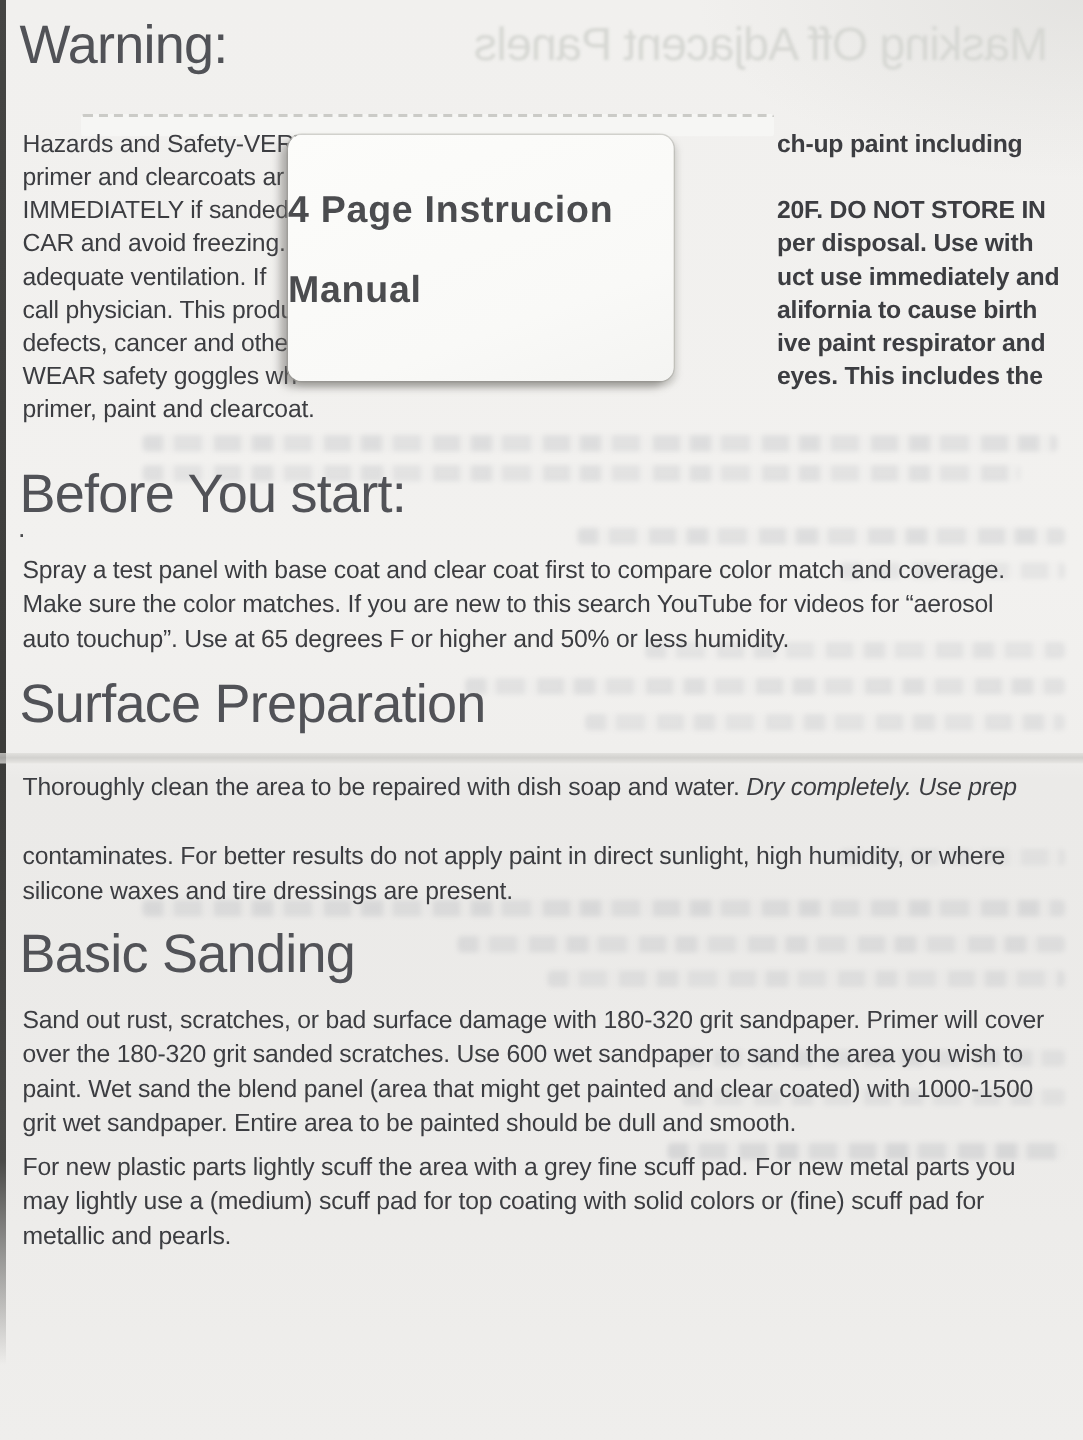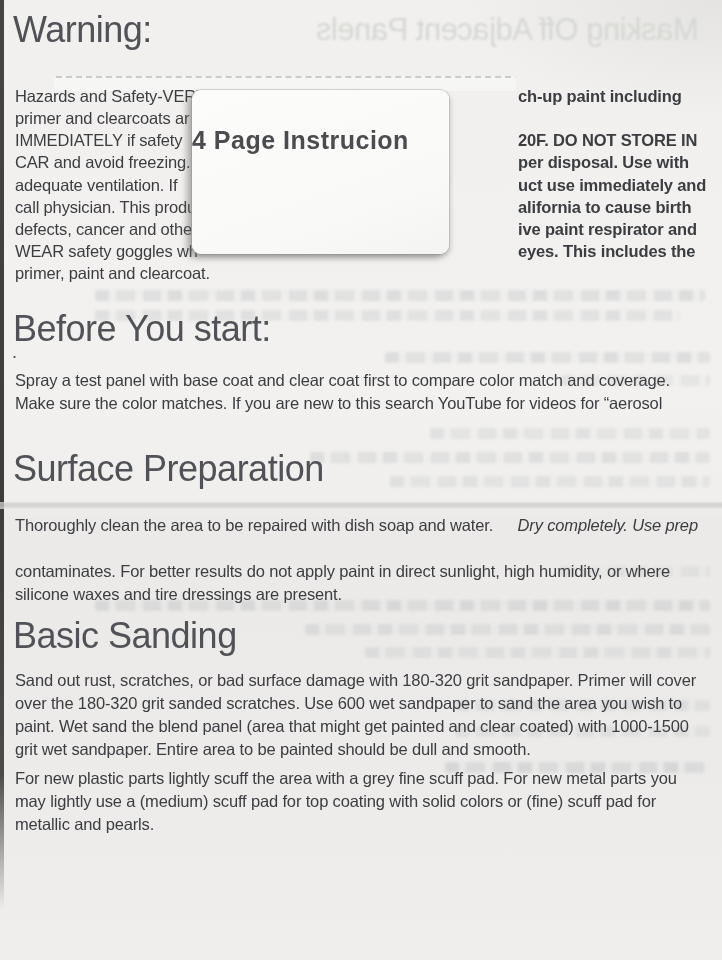--- a/index.html
+++ b/index.html
@@ -20,21 +20,21 @@
   
   .fold-line{position:absolute;left:0;top:502px;width:722px;height:7px;
     background:linear-gradient(180deg,#dddcd9 0%,#c9c8c5 45%,#e6e5e2 100%);opacity:.75;filter:blur(.5px);}
 
   .heading{position:absolute;left:13px;font-size:36px;line-height:44px;letter-spacing:-.5px;
     color:#515257;white-space:nowrap;}
 
   .bline,.pline{position:absolute;left:15px;white-space:nowrap;
     font-size:16.5px;line-height:20px;letter-spacing:-.15px;color:#3c3d41;}
   .bline .rf{position:absolute;left:503px;top:0;font-weight:bold;}
-  .it{font-style:italic;margin-left:20px;}
+  .it{font-style:italic;}
   .stray{position:absolute;left:12px;top:342px;font-size:18px;color:#4a4b4e;}
 
   
   .ghost-heading{position:absolute;top:12px;left:295px;width:425px;text-align:center;
     font-size:31px;letter-spacing:-.5px;color:#d6d7d3;transform:scaleX(-1);
     filter:blur(1px);white-space:nowrap;}
   .gbar{position:absolute;height:11px;border-radius:3px;filter:blur(1.7px);
     background:repeating-linear-gradient(90deg,
       rgba(122,128,140,.34) 0 14px, rgba(122,128,140,.05) 14px 21px,
       rgba(122,128,140,.28) 21px 40px, rgba(122,128,140,.04) 40px 48px,
@@ -74,36 +74,38 @@
   <div class="gbar" style="top:726px;left:455px;width:255px;opacity:.35"></div>
   <div class="gbar" style="top:762px;left:445px;width:265px;opacity:.55"></div>
 
   <div class="torn-strip"></div>
   <div class="fold-line"></div>
 
   <div class="heading" style="top:8px">Warning:</div>
 
   <div class="bline" style="top:86px"><span>Hazards and Safety-VERY</span><span class="rf">ch-up paint including</span></div>
   <div class="bline" style="top:108px"><span>primer and clearcoats ar</span></div>
-  <div class="bline" style="top:130px"><span>IMMEDIATELY if safety</span><span class="rf">20F. DO NOT STORE IN</span></div>
+  <div class="bline" style="top:130px"><span>IMMEDIATELY if sanded</span><span class="rf">20F. DO NOT STORE IN</span></div>
   <div class="bline" style="top:152px"><span>CAR and avoid freezing.</span><span class="rf">per disposal. Use with</span></div>
   <div class="bline" style="top:175px"><span>adequate ventilation. If</span><span class="rf">uct use immediately and</span></div>
   <div class="bline" style="top:197px"><span>call physician. This produ</span><span class="rf">alifornia to cause birth</span></div>
   <div class="bline" style="top:219px"><span>defects, cancer and othe</span><span class="rf">ive paint respirator and</span></div>
   <div class="bline" style="top:241px"><span>WEAR safety goggles wh</span><span class="rf">eyes. This includes the</span></div>
   <div class="bline" style="top:263px"><span>primer, paint and clearcoat.</span></div>
 
   <div class="sticker">
     <div class="sticker-line1">4 Page Instrucion</div>
+    <div class="sticker-line2">Manual</div>
   </div>
 
   <div class="heading" style="top:307px">Before You start:</div>
   <div class="stray">.</div>
   <div class="pline" style="top:370px">Spray a test panel with base coat and clear coat first to compare color match and coverage.</div>
   <div class="pline" style="top:393px">Make sure the color matches.  If you are new to this search YouTube for videos for “aerosol</div>
+  <div class="pline" style="top:416px">auto touchup”.  Use at 65 degrees F or higher and 50% or less humidity.</div>
 
   <div class="heading" style="top:447px">Surface Preparation</div>
   <div class="pline" style="top:515px"><span>Thoroughly clean the area to be repaired with dish soap and water.  </span><span class="it">Dry completely. Use prep</span></div>
   <div class="pline" style="top:561px">contaminates. For better results do not apply paint in direct sunlight, high humidity, or where</div>
   <div class="pline" style="top:584px">silicone waxes and tire dressings are present.</div>
 
   <div class="heading" style="top:614px">Basic Sanding</div>
   <div class="pline" style="top:670px">Sand out rust, scratches, or bad surface damage with 180-320 grit sandpaper. Primer will cover</div>
   <div class="pline" style="top:693px">over the 180-320 grit sanded scratches. Use 600 wet sandpaper to sand the area you wish to</div>
   <div class="pline" style="top:716px">paint. Wet sand the blend panel (area that might get painted and clear coated) with 1000-1500</div>

